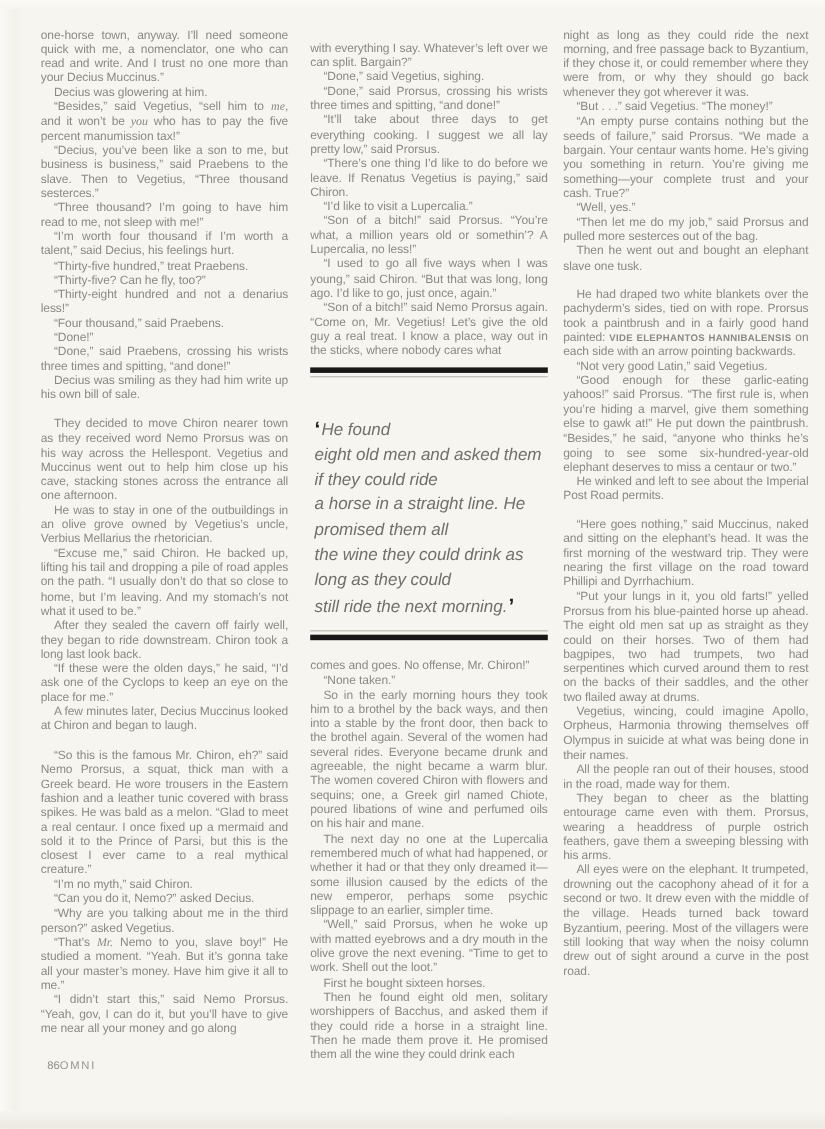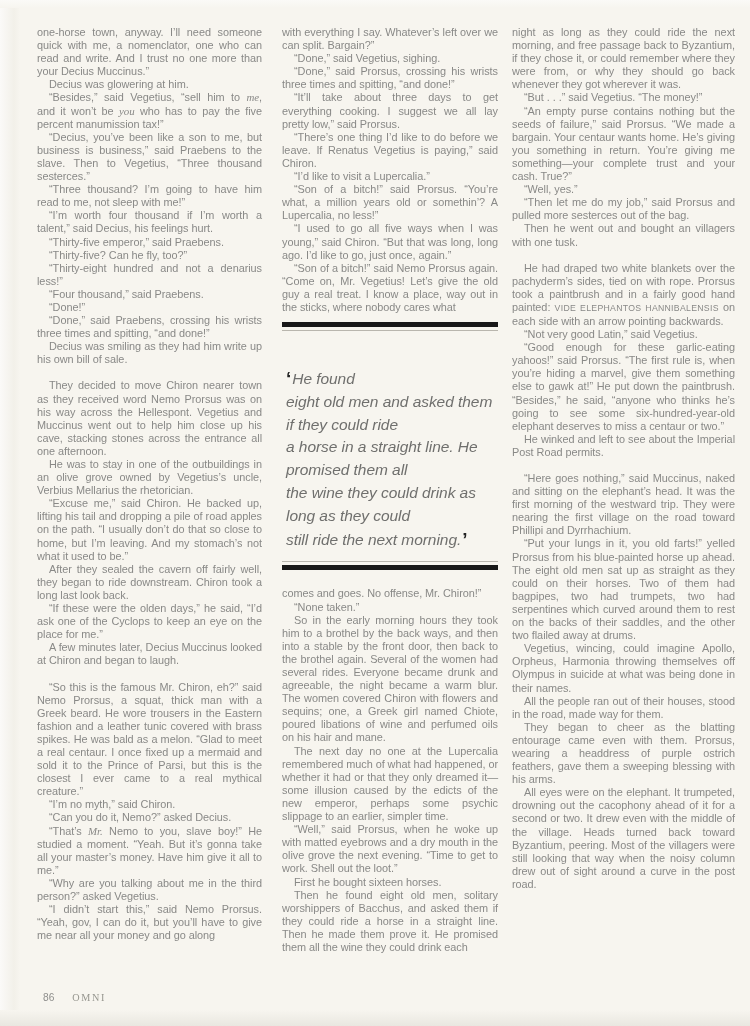--- a/index.html
+++ b/index.html
@@ -25,27 +25,27 @@
     pointer-events:none;
   }
   .col{
     position:absolute;top:26px;
     font-size:10.9px;line-height:13.1px;
     color:#898987;
     text-align:justify;
     letter-spacing:-0.05px;
   }
   .col-1{left:37px;width:225px;}
-  .col-2{left:282px;width:216px;}
+  .col-2{left:282px;width:216px;margin-top:12px;}
   .col-3{left:512px;width:223px;}
   p.para{margin:0;}
   p.para.ind{text-indent:12px;}
   p.para.gap{margin-top:13px;}
   .it{font-style:italic;font-family:Liberation Serif, serif;}
-  .sc{font-size:8.7px;letter-spacing:0.3px;}
+  .sc{font-size:8.7px;letter-spacing:0.3px;font-weight:bold;}
   .rule{
     height:5px;background:#181818;position:relative;
     margin:8px 0 0 0;
   }
   .rule.thin-below::after{
     content:"";position:absolute;left:0;right:0;top:8px;height:1px;background:#b9b6ae;
   }
   .rule.thin-above::before{
     content:"";position:absolute;left:0;right:0;top:-4px;height:1px;background:#b9b6ae;
   }
@@ -59,57 +59,57 @@
     text-indent:0;
   }
   .pq-mark{
     font-weight:bold;font-size:19px;color:#222;
     font-style:normal;
     position:relative;top:1px;
   }
   .pq-mark.open{margin-right:1px;}
   .pq-mark.close{margin-left:1px;}
   .footer{
-    position:absolute;left:43px;top:992px;
+    position:absolute;left:43px;top:964px;
     font-size:10.2px;color:#8e8e8c;
     display:flex;align-items:flex-end;
   }
-  .footer .mag{margin-left:18px;letter-spacing:1.6px;color:#96968f;font-family:Liberation Serif, serif;}
+  .footer .mag{letter-spacing:1.6px;color:#96968f;}
 </style>
 </head>
 <body>
 
 <div class="scan-edge-left"></div>
 <div class="scan-edge-top"></div>
 
 <div class="col col-1">
     <p class="para"><span>one-horse town, anyway. I’ll need someone quick with me, a nomenclator, one who can read and write. And I trust no one more than your Decius Muccinus.”</span></p>
     <p class="para ind"><span>Decius was glowering at him.</span></p>
     <p class="para ind"><span>“Besides,” said Vegetius, “sell him to </span><span class="it">me</span><span>, and it won’t be </span><span class="it">you</span><span> who has to pay the five percent manumission tax!”</span></p>
     <p class="para ind"><span>“Decius, you’ve been like a son to me, but business is business,” said Praebens to the slave. Then to Vegetius, “Three thousand sesterces.”</span></p>
     <p class="para ind"><span>“Three thousand? I’m going to have him read to me, not sleep with me!”</span></p>
     <p class="para ind"><span>“I’m worth four thousand if I’m worth a talent,” said Decius, his feelings hurt.</span></p>
-    <p class="para ind"><span>“Thirty-five emperor,” said Praebens.</span></p>
+    <p class="para ind"><span>“Thirty-five hundred,” treat Praebens.</span></p>
     <p class="para ind"><span>“Thirty-five? Can he fly, too?”</span></p>
     <p class="para ind"><span>“Thirty-eight hundred and not a denarius less!”</span></p>
     <p class="para ind"><span>“Four thousand,” said Praebens.</span></p>
     <p class="para ind"><span>“Done!”</span></p>
     <p class="para ind"><span>“Done,” said Praebens, crossing his wrists three times and spitting, “and done!”</span></p>
     <p class="para ind"><span>Decius was smiling as they had him write up his own bill of sale.</span></p>
     <p class="para ind gap"><span>They decided to move Chiron nearer town as they received word Nemo Prorsus was on his way across the Hellespont. Vegetius and Muccinus went out to help him close up his cave, stacking stones across the entrance all one afternoon.</span></p>
     <p class="para ind"><span>He was to stay in one of the outbuildings in an olive grove owned by Vegetius’s uncle, Verbius Mellarius the rhetorician.</span></p>
     <p class="para ind"><span>“Excuse me,” said Chiron. He backed up, lifting his tail and dropping a pile of road apples on the path. “I usually don’t do that so close to home, but I’m leaving. And my stomach’s not what it used to be.”</span></p>
     <p class="para ind"><span>After they sealed the cavern off fairly well, they began to ride downstream. Chiron took a long last look back.</span></p>
     <p class="para ind"><span>“If these were the olden days,” he said, “I’d ask one of the Cyclops to keep an eye on the place for me.”</span></p>
     <p class="para ind"><span>A few minutes later, Decius Muccinus looked at Chiron and began to laugh.</span></p>
     <p class="para ind gap"><span>“So this is the famous Mr. Chiron, eh?” said Nemo Prorsus, a squat, thick man with a Greek beard. He wore trousers in the Eastern fashion and a leather tunic covered with brass spikes. He was bald as a melon. “Glad to meet a real centaur. I once fixed up a mermaid and sold it to the Prince of Parsi, but this is the closest I ever came to a real mythical creature.”</span></p>
     <p class="para ind"><span>“I’m no myth,” said Chiron.</span></p>
     <p class="para ind"><span>“Can you do it, Nemo?” asked Decius.</span></p>
+    <p class="para ind"><span>“Why are you talking about me in the third person?” asked Vegetius.</span></p>
     <p class="para ind"><span>“That’s </span><span class="it">Mr.</span><span> Nemo to you, slave boy!” He studied a moment. “Yeah. But it’s gonna take all your master’s money. Have him give it all to me.”</span></p>
-    <p class="para ind"><span>“Why are you talking about me in the third person?” asked Vegetius.</span></p>
     <p class="para ind"><span>“I didn’t start this,” said Nemo Prorsus. “Yeah, gov, I can do it, but you’ll have to give me near all your money and go along</span></p>
   </div>
 <div class="col col-2">
     <p class="para"><span>with everything I say. Whatever’s left over we can split. Bargain?”</span></p>
     <p class="para ind"><span>“Done,” said Vegetius, sighing.</span></p>
     <p class="para ind"><span>“Done,” said Prorsus, crossing his wrists three times and spitting, “and done!”</span></p>
     <p class="para ind"><span>“It’ll take about three days to get everything cooking. I suggest we all lay pretty low,” said Prorsus.</span></p>
     <p class="para ind"><span>“There’s one thing I’d like to do before we leave. If Renatus Vegetius is paying,” said Chiron.</span></p>
     <p class="para ind"><span>“I’d like to visit a Lupercalia.”</span></p>
     <p class="para ind"><span>“Son of a bitch!” said Prorsus. “You’re what, a million years old or somethin’? A Lupercalia, no less!”</span></p>
@@ -134,21 +134,21 @@
     <p class="para ind"><span>“Well,” said Prorsus, when he woke up with matted eyebrows and a dry mouth in the olive grove the next evening. “Time to get to work. Shell out the loot.”</span></p>
     <p class="para ind"><span>First he bought sixteen horses.</span></p>
     <p class="para ind"><span>Then he found eight old men, solitary worshippers of Bacchus, and asked them if they could ride a horse in a straight line. Then he made them prove it. He promised them all the wine they could drink each</span></p>
   </div>
 <div class="col col-3">
     <p class="para"><span>night as long as they could ride the next morning, and free passage back to Byzantium, if they chose it, or could remember where they were from, or why they should go back whenever they got wherever it was.</span></p>
     <p class="para ind"><span>“But . . .” said Vegetius. “The money!”</span></p>
     <p class="para ind"><span>“An empty purse contains nothing but the seeds of failure,” said Prorsus. “We made a bargain. Your centaur wants home. He’s giving you something in return. You’re giving me something—your complete trust and your cash. True?”</span></p>
     <p class="para ind"><span>“Well, yes.”</span></p>
     <p class="para ind"><span>“Then let me do my job,” said Prorsus and pulled more sesterces out of the bag.</span></p>
-    <p class="para ind"><span>Then he went out and bought an villagers with one tusk.</span></p>
+    <p class="para ind"><span>Then he went out and bought an elephant slave one tusk.</span></p>
     <p class="para ind gap"><span>He had draped two white blankets over the pachyderm’s sides, tied on with rope. Prorsus took a paintbrush and in a fairly good hand painted: </span><span class="sc">VIDE ELEPHANTOS HANNIBALENSIS</span><span> on each side with an arrow pointing backwards.</span></p>
     <p class="para ind"><span>“Not very good Latin,” said Vegetius.</span></p>
     <p class="para ind"><span>“Good enough for these garlic-eating yahoos!” said Prorsus. “The first rule is, when you’re hiding a marvel, give them something else to gawk at!” He put down the paintbrush. “Besides,” he said, “anyone who thinks he’s going to see some six-hundred-year-old elephant deserves to miss a centaur or two.”</span></p>
     <p class="para ind"><span>He winked and left to see about the Imperial Post Road permits.</span></p>
     <p class="para ind gap"><span>“Here goes nothing,” said Muccinus, naked and sitting on the elephant’s head. It was the first morning of the westward trip. They were nearing the first village on the road toward Phillipi and Dyrrhachium.</span></p>
     <p class="para ind"><span>“Put your lungs in it, you old farts!” yelled Prorsus from his blue-painted horse up ahead. The eight old men sat up as straight as they could on their horses. Two of them had bagpipes, two had trumpets, two had serpentines which curved around them to rest on the backs of their saddles, and the other two flailed away at drums.</span></p>
     <p class="para ind"><span>Vegetius, wincing, could imagine Apollo, Orpheus, Harmonia throwing themselves off Olympus in suicide at what was being done in their names.</span></p>
     <p class="para ind"><span>All the people ran out of their houses, stood in the road, made way for them.</span></p>
     <p class="para ind"><span>They began to cheer as the blatting entourage came even with them. Prorsus, wearing a headdress of purple ostrich feathers, gave them a sweeping blessing with his arms.</span></p>
     <p class="para ind"><span>All eyes were on the elephant. It trumpeted, drowning out the cacophony ahead of it for a second or two. It drew even with the middle of the village. Heads turned back toward Byzantium, peering. Most of the villagers were still looking that way when the noisy column drew out of sight around a curve in the post road.</span></p>

